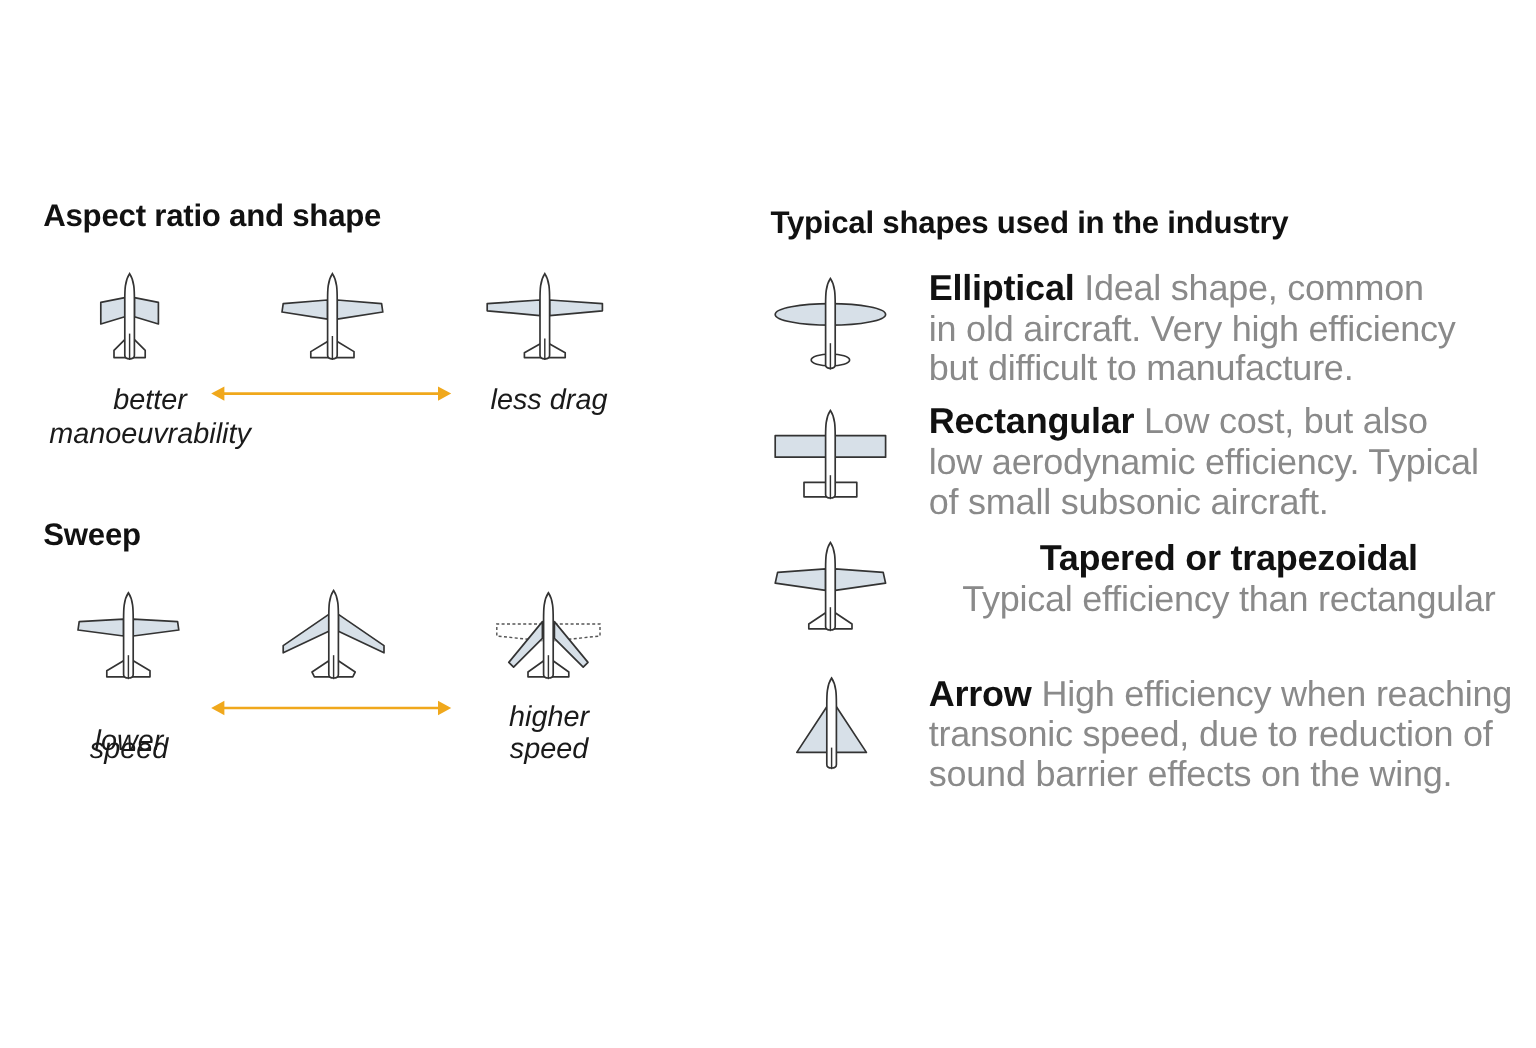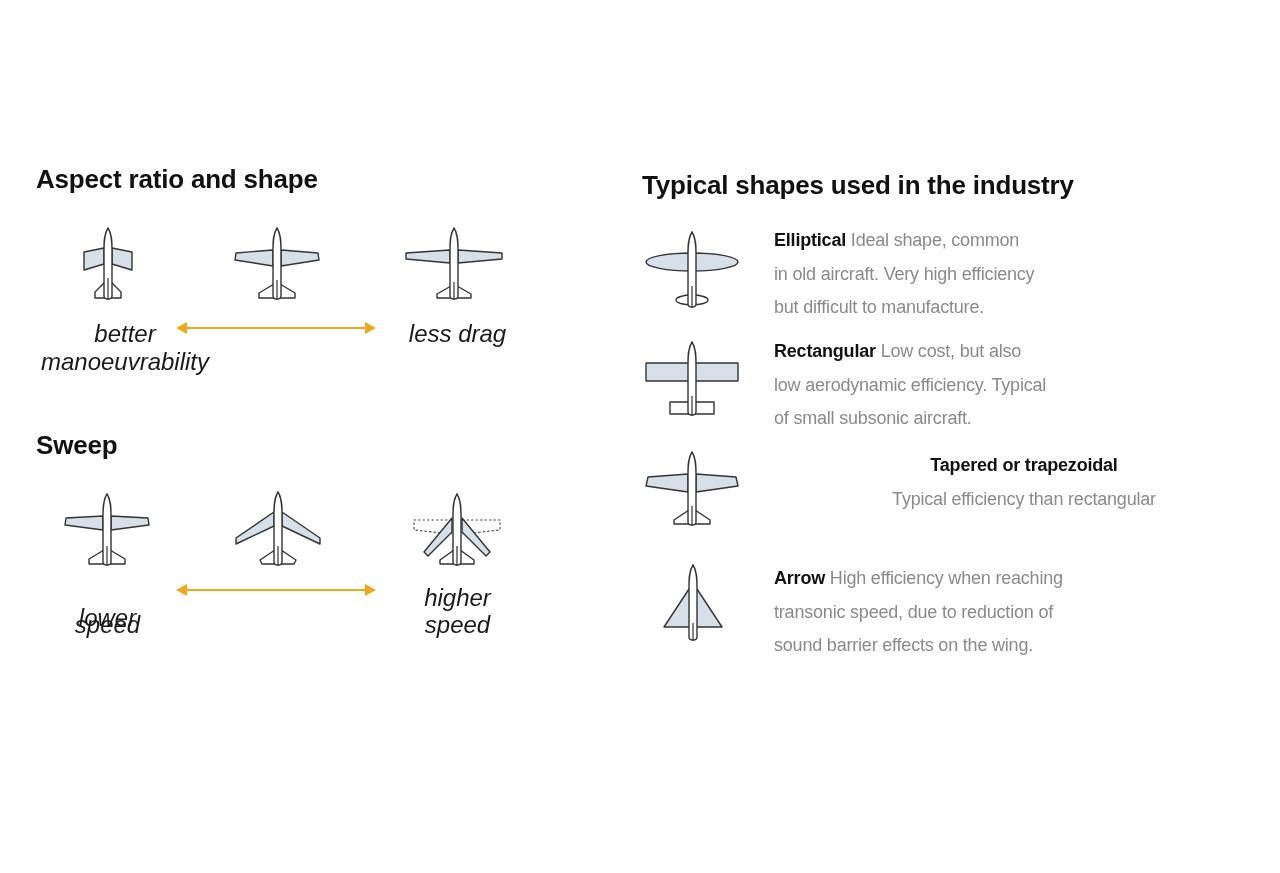--- a/index.html
+++ b/index.html
@@ -2,21 +2,21 @@
 <html><head>
 <meta charset="utf-8">
 <style>
   html, body { margin:0; padding:0; background:#ffffff; }
   body { width:1280px; height:873px; position:relative; overflow:hidden;
          font-family:"Liberation Sans", sans-serif; color:#111; }
   .abs { position:absolute; }
   .h2 { font-weight:bold; font-size:26px; color:#111; letter-spacing:-0.2px; }
   .lbl { font-size:24px; color:#1a1a1a; text-align:center; line-height:27px;font-style:italic; }
   .plane { position:absolute; }
-  .desc { position:absolute; font-size:18px; line-height:33.5px; color:#8a8a8a; letter-spacing:-0.2px; }
+  .desc { position:absolute; font-size:30px; line-height:33.5px; color:#8a8a8a; letter-spacing:-0.2px; }
   .desc b { color:#111; font-weight:bold; }
   svg { display:block; overflow:visible; }
   .wing { fill:#d7e0e8; stroke:#333; stroke-width:1.4; stroke-linejoin:round; }
   .fus  { fill:#ffffff; stroke:#333; stroke-width:1.4; }
   .tail { fill:#ffffff; stroke:#333; stroke-width:1.4; stroke-linejoin:round; }
   .ghost { fill:none; stroke:#555; stroke-width:1.2; stroke-dasharray:2.5 2; }
 </style>
 </head>
 <body>
 

